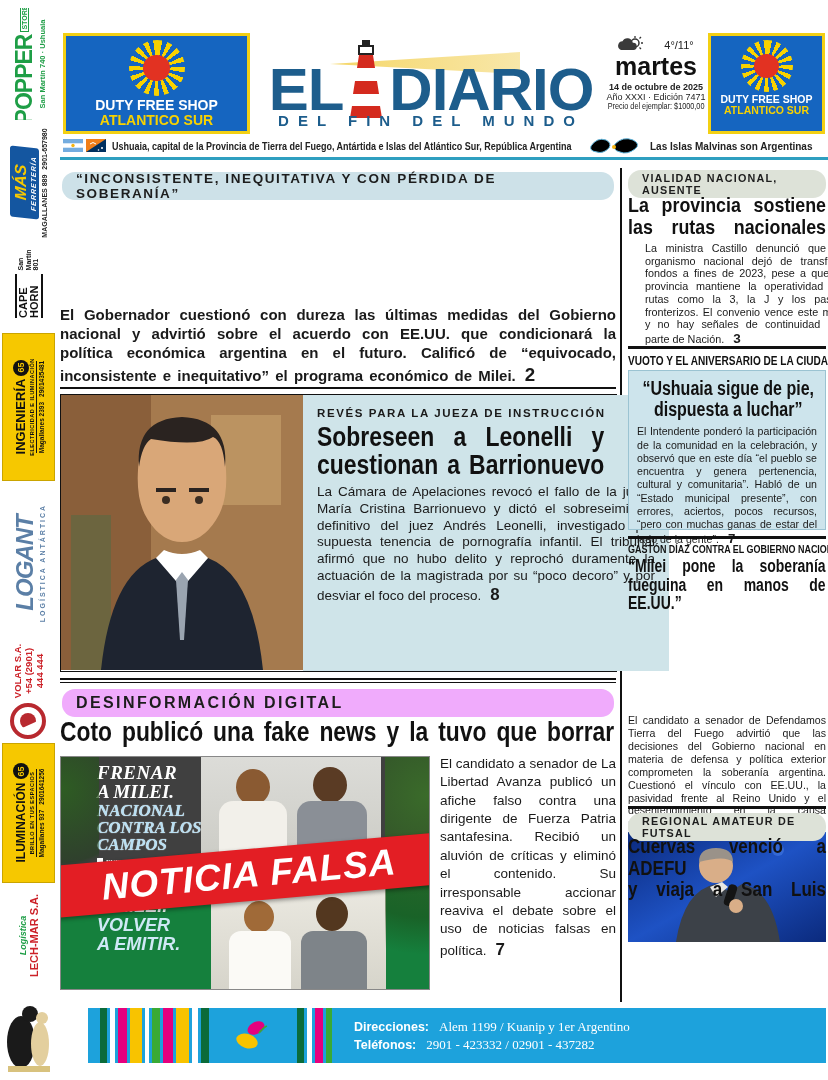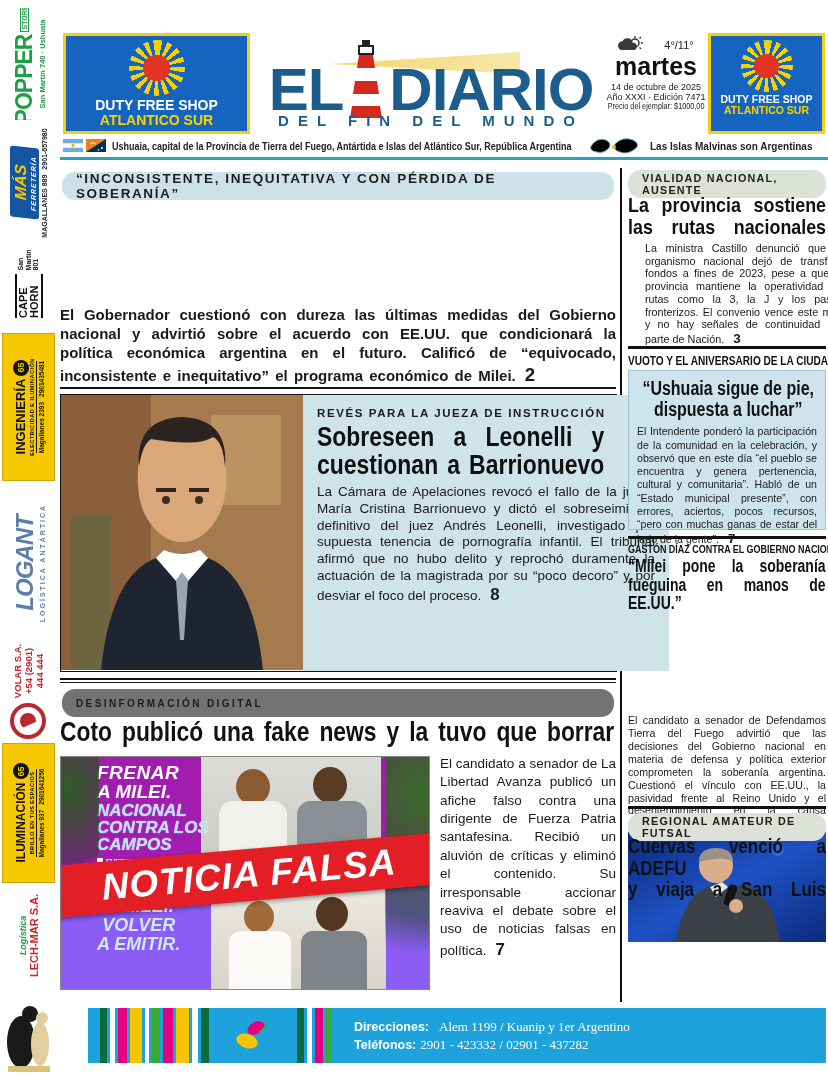--- a/index.html
+++ b/index.html
@@ -164,21 +164,21 @@
           <line x1="17" y1="0" x2="17" y2="2"></line>
             <line x1="23" y1="7" x2="25" y2="7"></line>
           <line x1="21.5" y1="2.5" x2="23" y2="1"></line>
             <line x1="21.5" y1="11.5" x2="23" y2="13"></line>
         </g>
         <path d="M3 14 a4.5 4.5 0 0 1 1.5-8.7 a5.5 5.5 0 0 1 10.3 1.5 a3.6 3.6 0 0 1 .7 7.2 z" fill="#3a3a3a"></path>
       </svg>
       <span style="font-size:11px;color:#222;">4°/11°</span>
     </div>
     <div style="font-size:25px;font-weight:bold;color:#111;line-height:1.05;">martes</div>
-    <div style="font-size:9px;font-weight:normal;color:#222;margin-top:3px;">14 de octubre de 2025</div>
+    <div style="font-size:9px;font-weight:bold;color:#222;margin-top:3px;">14 de octubre de 2025</div>
     <div style="font-size:9px;color:#222;">Año XXXI · Edición 7471</div>
     <span class="cond" style="width:126px;transform:scaleX(.89);font-size:8.2px;color:#222;white-space:nowrap;">Precio del ejemplar: $1000,00</span>
   </div>
 
   <div class="abs dfs" style="left:708px;top:33px;width:117px;height:101px;">
     <div class="sunburst" style="width:52px;height:52px;"></div>
     <div class="l1" style="font-size:10.5px;">DUTY FREE SHOP</div>
     <div class="l2" style="font-size:10.5px;">ATLANTICO SUR</div>
   </div>
 
@@ -235,42 +235,42 @@
         <span class="cond just" style="width:338px;transform:scaleX(.85);font-size:27px;font-weight:bold;line-height:1.04;color:#111;">Sobreseen a Leonelli y</span>
         <span class="cond just" style="width:338px;transform:scaleX(.85);font-size:27px;font-weight:bold;line-height:1.04;color:#111;">cuestionan a Barrionuevo</span>
       </div>
       <div class="body-just" style="margin-top:5px;font-size:13.5px;line-height:1.24;color:#1a1a1a;">
         <span>La Cámara de Apelaciones revocó el fallo de la jueza María Cristina Barrionuevo y dictó el sobreseimiento definitivo del juez Andrés Leonelli, investigado por supuesta tenencia de pornografía infantil. El tribunal afirmó que no hubo delito y reprochó duramente la actuación de la magistrada por su “poco decoro” y por desviar el foco del proceso.</span><span class="pgnum">8</span>
       </div>
     </div>
   </div>
   <div class="abs" style="left:60px;top:678px;width:556px;height:5px;border-top:2.5px solid #111;border-bottom:1px solid #111;"></div>
 
-  <div class="abs pill" style="left:62px;top:689px;width:552px;height:22px;background:#737373;font-size:10px;letter-spacing:2.4px;">DESINFORMACIÓN DIGITAL</div>
+  <div class="abs pill" style="left:62px;top:689px;width:552px;height:22px;background:#f0abfc;font-size:16px;letter-spacing:2.4px;">DESINFORMACIÓN DIGITAL</div>
   <span class="abs cond just" style="left:60px;top:716px;width:680px;transform:scaleX(.815);font-size:28px;font-weight:bold;color:#111;white-space:nowrap;">Coto publicó una fake news y la tuvo que borrar</span>
 
   <div class="abs photo" style="left:60px;top:756px;width:370px;height:234px;border:1px solid #888;">
 
-    <div class="abs" style="left:0;top:0;width:100%;height:122px;background:#a21caf;">
+    <div class="abs" style="left:0;top:0;width:100%;height:122px;background:#404040;font-family:Liberation Serif, serif;">
       <div class="abs" style="left:140px;top:0;width:180px;height:122px;background:linear-gradient(180deg,#dcdcd8,#c9c9c2);"></div>
       <div class="figure-head" style="left:175px;top:12px;width:34px;height:36px;background:#8a5a32;"></div>
       <div class="abs" style="left:158px;top:44px;width:68px;height:78px;border-radius:14px 14px 0 0;background:#f2f0ea;"></div>
       <div class="figure-head" style="left:252px;top:10px;width:34px;height:36px;background:#5a3b24;"></div>
       <div class="abs" style="left:236px;top:44px;width:70px;height:78px;border-radius:14px 14px 0 0;background:#8a8f96;"></div>
       <div class="abs" style="left:36px;top:6px;color:#fff;font-weight:bold;font-style:italic;line-height:1.02;">
         <div style="font-size:19px;letter-spacing:.5px;">FRENAR</div>
         <div style="font-size:19px;">A MILEI.</div>
         <div style="font-size:17px;color:#b9dff2;text-shadow:0 0 1px #fff;">NACIONAL</div>
         <div style="font-size:17px;color:#b9dff2;text-shadow:0 0 1px #fff;">CONTRA LOS</div>
         <div style="font-size:17px;color:#b9dff2;text-shadow:0 0 1px #fff;">CAMPOS</div>
         <div style="font-size:7px;color:#fff;font-style:normal;margin-top:4px;width:46px;line-height:1.15;border-left:6px solid #fff;padding-left:3px;">FUERZA PATRIA</div>
       </div>
     </div>
 
-    <div class="abs" style="left:0;top:122px;width:100%;height:112px;background:#8b5cf6;text-align:center;">
+    <div class="abs" style="left:0;top:122px;width:100%;height:112px;background:#15803d;">
       <div class="abs" style="left:150px;top:0;width:175px;height:112px;background:linear-gradient(180deg,#eceae2,#d6d4ca);"></div>
       <div class="figure-head" style="left:183px;top:22px;width:30px;height:32px;background:#a06a38;"></div>
       <div class="abs" style="left:168px;top:52px;width:62px;height:60px;border-radius:12px 12px 0 0;background:#fbfaf6;"></div>
       <div class="figure-head" style="left:255px;top:18px;width:32px;height:34px;background:#53371f;"></div>
       <div class="abs" style="left:240px;top:52px;width:66px;height:60px;border-radius:12px 12px 0 0;background:#7e8489;"></div>
       <div class="abs" style="left:36px;top:18px;color:#fff;font-weight:bold;font-style:italic;line-height:1.05;">
         <div style="font-size:18px;">A MILEI.</div>
         <div style="font-size:18px;color:#cfe9f6;">VOLVER</div>
         <div style="font-size:18px;color:#cfe9f6;">A EMITIR.</div>
       </div>
@@ -368,20 +368,20 @@
       <div style="width:7px;background:#0b6b3a;"></div>
         <div style="width:5px;background:#fff;"></div>
       <div style="width:8px;background:#e5007e;"></div>
         <div style="width:6px;background:#3aaa35;"></div>
     </div>
     <div style="margin-left:22px;color:#fff;">
       <div style="display:flex;gap:10px;align-items:baseline;">
         <span style="font-size:12.5px;font-weight:bold;">Direcciones:</span>
         <span style="font-size:13px;font-family:'Liberation Serif',serif;">Alem 1199 / Kuanip y 1er Argentino</span>
       </div>
-      <div style="display:flex;gap:4px;align-items:baseline;margin-top:2px;">
+      <div style="display:flex;gap:10px;align-items:baseline;margin-top:2px;">
         <span style="font-size:12.5px;font-weight:bold;">Teléfonos:</span>
         <span style="font-size:13px;font-family:'Liberation Serif',serif;">2901 - 423332 / 02901 - 437282</span>
       </div>
     </div>
   </div>
 
 </div>
 
 </body></html>

